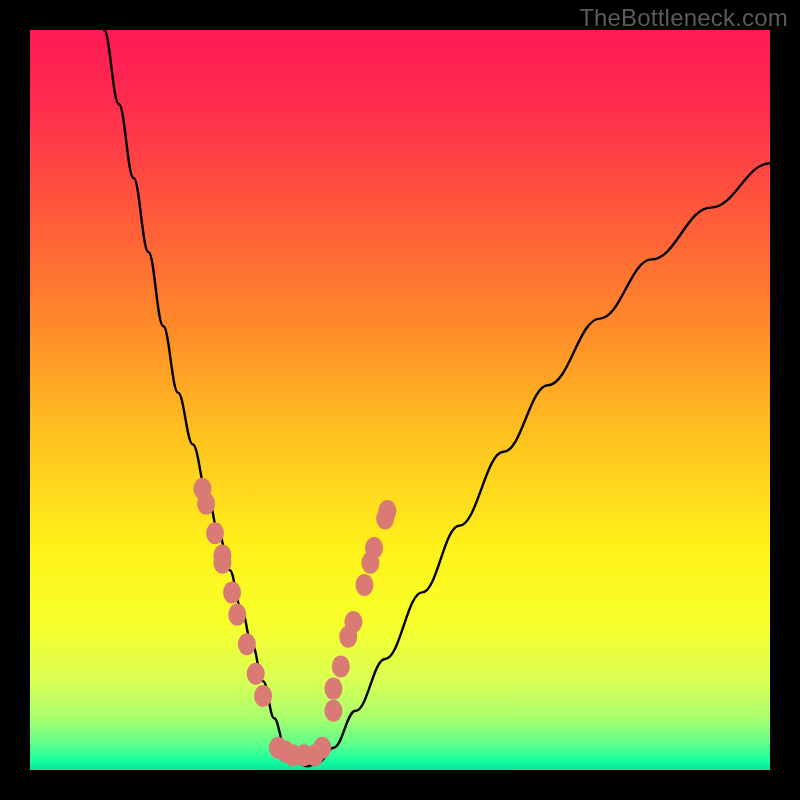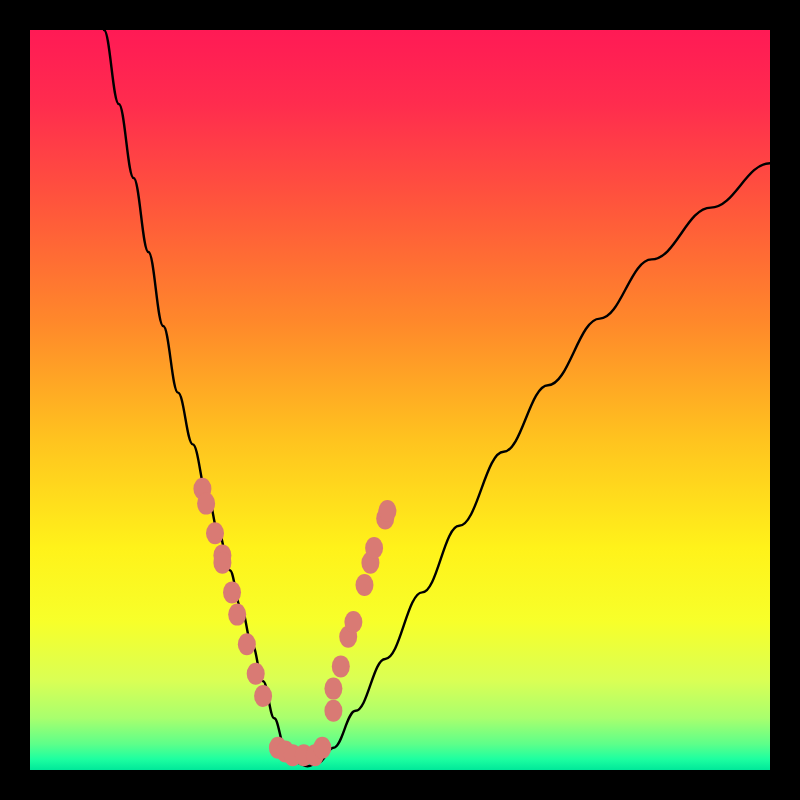--- a/index.html
+++ b/index.html
@@ -50,20 +50,21 @@
     font-size: 24px;
     font-weight: 500;
     letter-spacing: 0.2px;
   }
 </style>
 </head>
 <body>
 
 <div class="frame">
 
+  <div class="watermark">TheBottleneck.com</div>
 
   <div class="plot-area">
 
     <svg class="gradient-bg" viewBox="0 0 740 740" preserveAspectRatio="none">
       <defs>
         <linearGradient id="bg-grad" x1="0" y1="0" x2="0" y2="1">
             <stop offset="0%" stop-color="#ff1a55"></stop>
             <stop offset="10%" stop-color="#ff2c4e"></stop>
             <stop offset="25%" stop-color="#ff5a3a"></stop>
             <stop offset="40%" stop-color="#ff8a2a"></stop>

